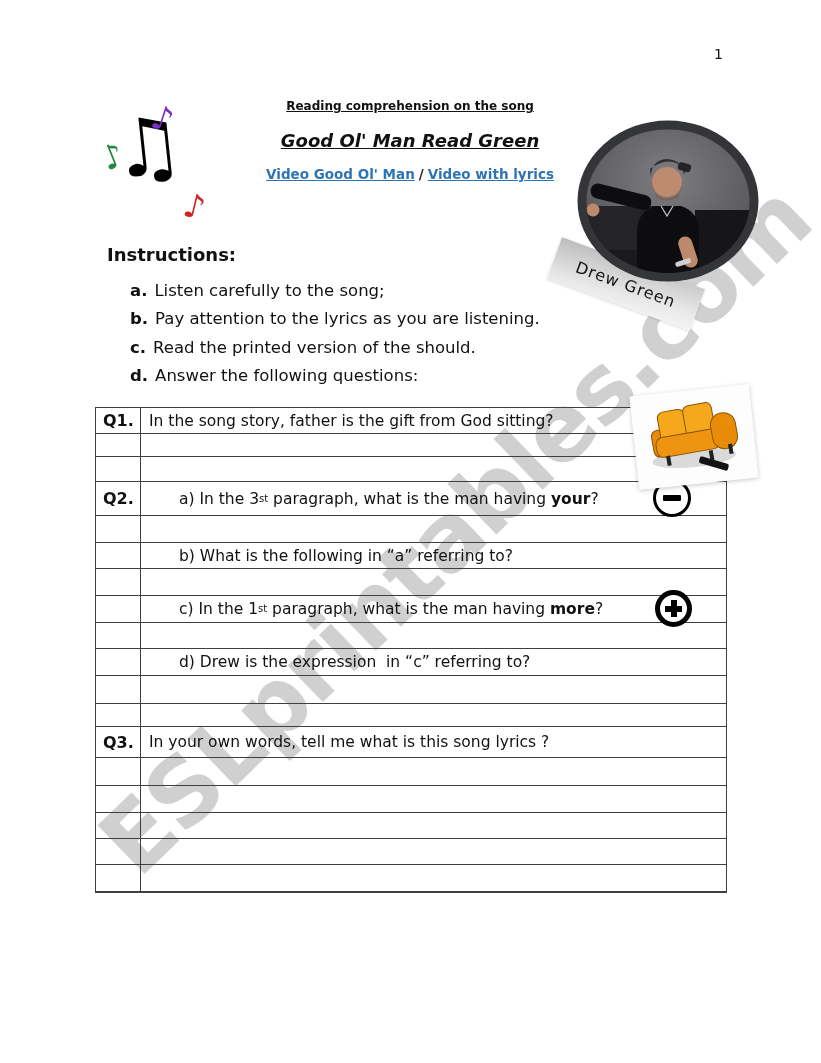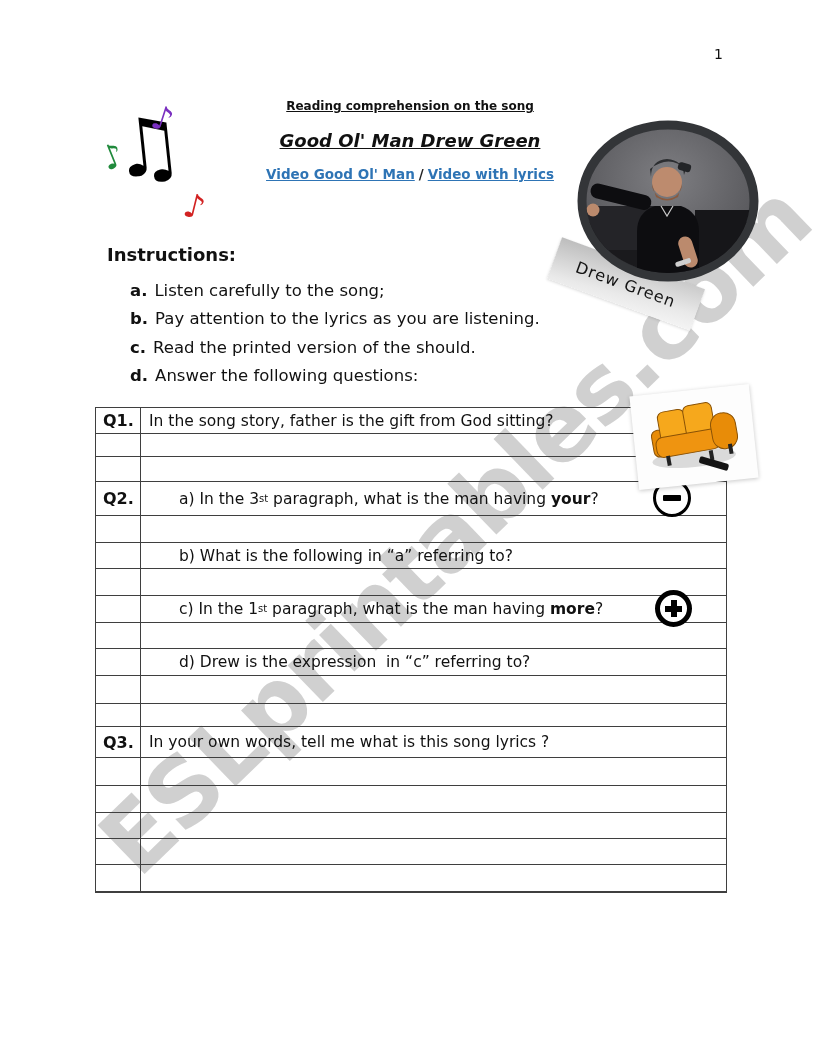--- a/index.html
+++ b/index.html
@@ -82,21 +82,21 @@
 <body>
 
 <div class="page">
 
   <div class="watermark">ESLprintables.com</div>
 
   <div class="page-number">1</div>
 
   <div class="header">
     <div class="title">Reading comprehension on the song</div>
-    <div class="subtitle">Good Ol' Man Drew Green</div>
+    <div class="subtitle">Good Ol' Man Read Green</div>
     <div class="links">
       <a style="color:#2E74B5">Video Good Ol' Man</a><span class="sep">/</span><a style="color:#2E74B5">Video with lyrics</a>
     </div>
   </div>
 
   <div class="music-notes">
     <span class="note-big">♫</span>
     <span class="note-purple" style="color:#7a2fc0">♪</span>
     <span class="note-green" style="color:#208a3c">♪</span>
     <span class="note-red" style="color:#d22222">♪</span>

